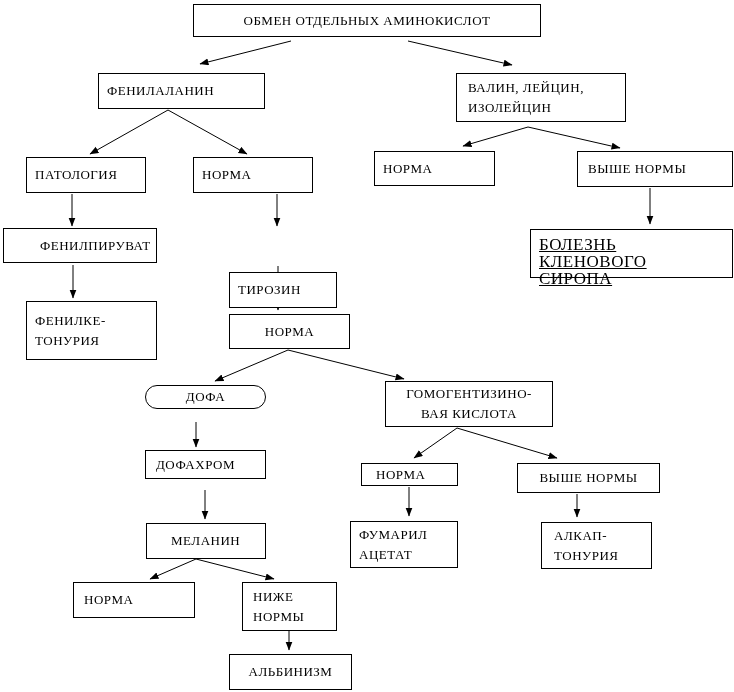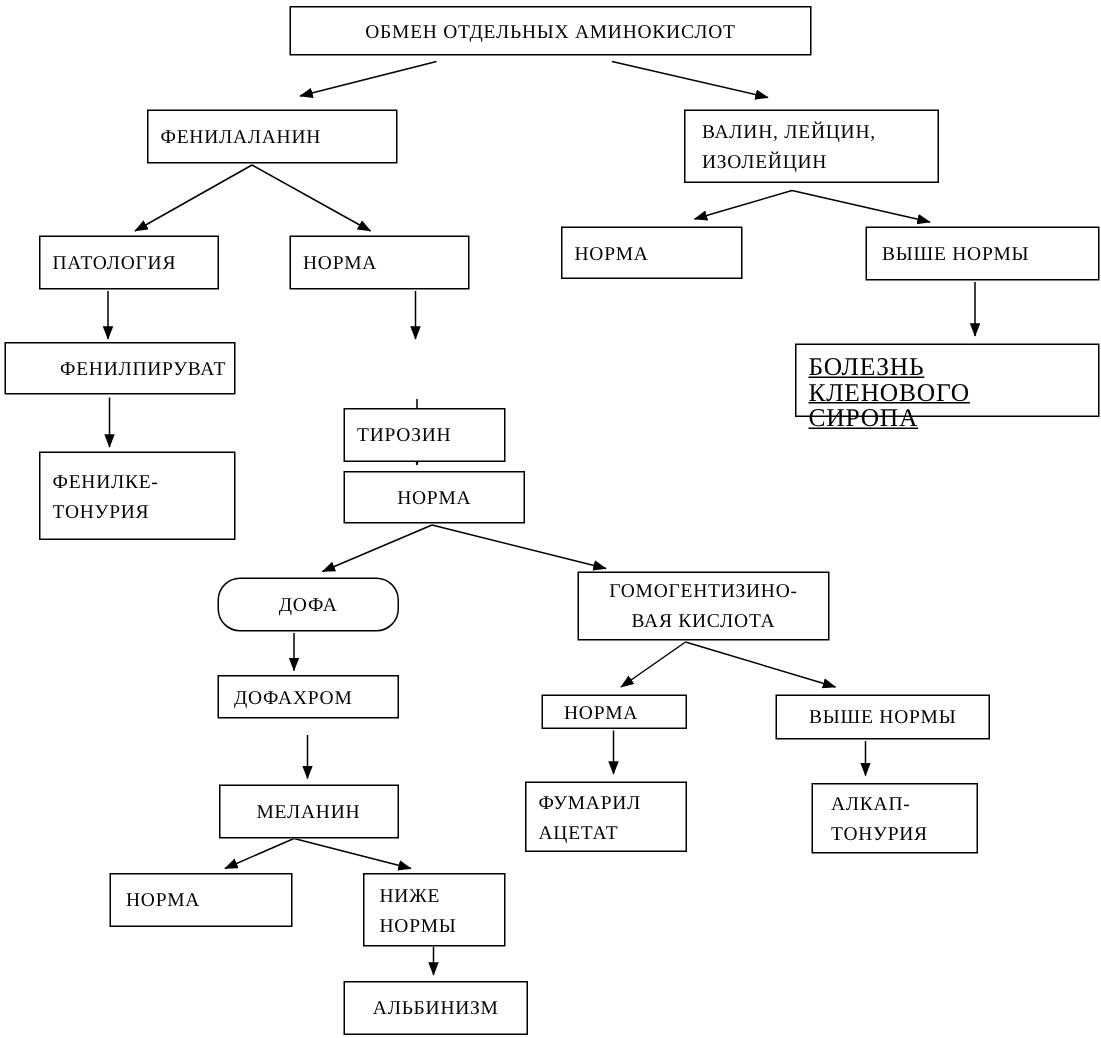--- a/index.html
+++ b/index.html
@@ -110,21 +110,21 @@
   <div class="node" style="left:229px; top:229px; width:108px; height:36px;margin-top:43px;">ТИРОЗИН</div>
 
   <div class="node small" style="left:530px; top:229px; width:203px; height:49px;">БОЛЕЗНЬ КЛЕНОВОГО
 СИРОПА</div>
 
   <div class="node" style="left:26px; top:301px; width:131px; height:59px;">ФЕНИЛКЕ-
 ТОНУРИЯ</div>
 
   <div class="node center" style="left:229px; top:314px; width:121px; height:35px;">НОРМА</div>
 
-  <div class="node center" style="left:145px; top:385px; width:121px; height:36px;border-radius:15px;">ДОФА</div>
+  <div class="node center" style="left:145px; top:385px; width:121px; height:24px;border-radius:15px;">ДОФА</div>
 
   <div class="node center" style="left:385px; top:381px; width:168px; height:46px;">ГОМОГЕНТИЗИНО-
 ВАЯ КИСЛОТА</div>
 
   <div class="node" style="left:145px; top:450px; width:121px; height:29px; padding-left:10px;">ДОФАХРОМ</div>
 
   <div class="node" style="left:361px; top:463px; width:97px; height:23px; padding-left:14px;">НОРМА</div>
 
   <div class="node center" style="left:517px; top:463px; width:143px; height:30px;">ВЫШЕ НОРМЫ</div>
 

